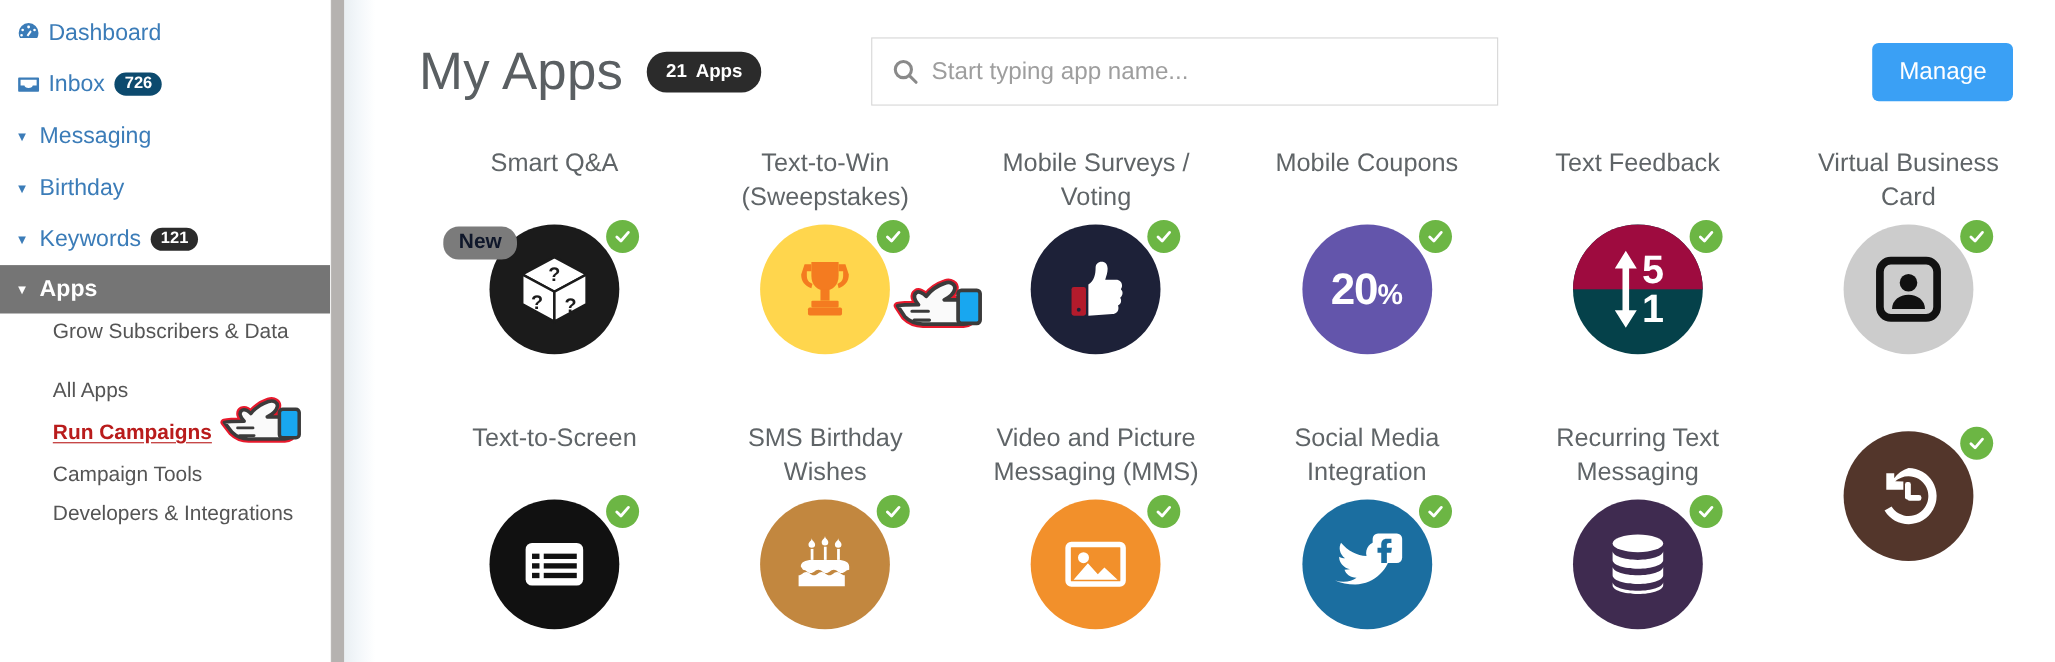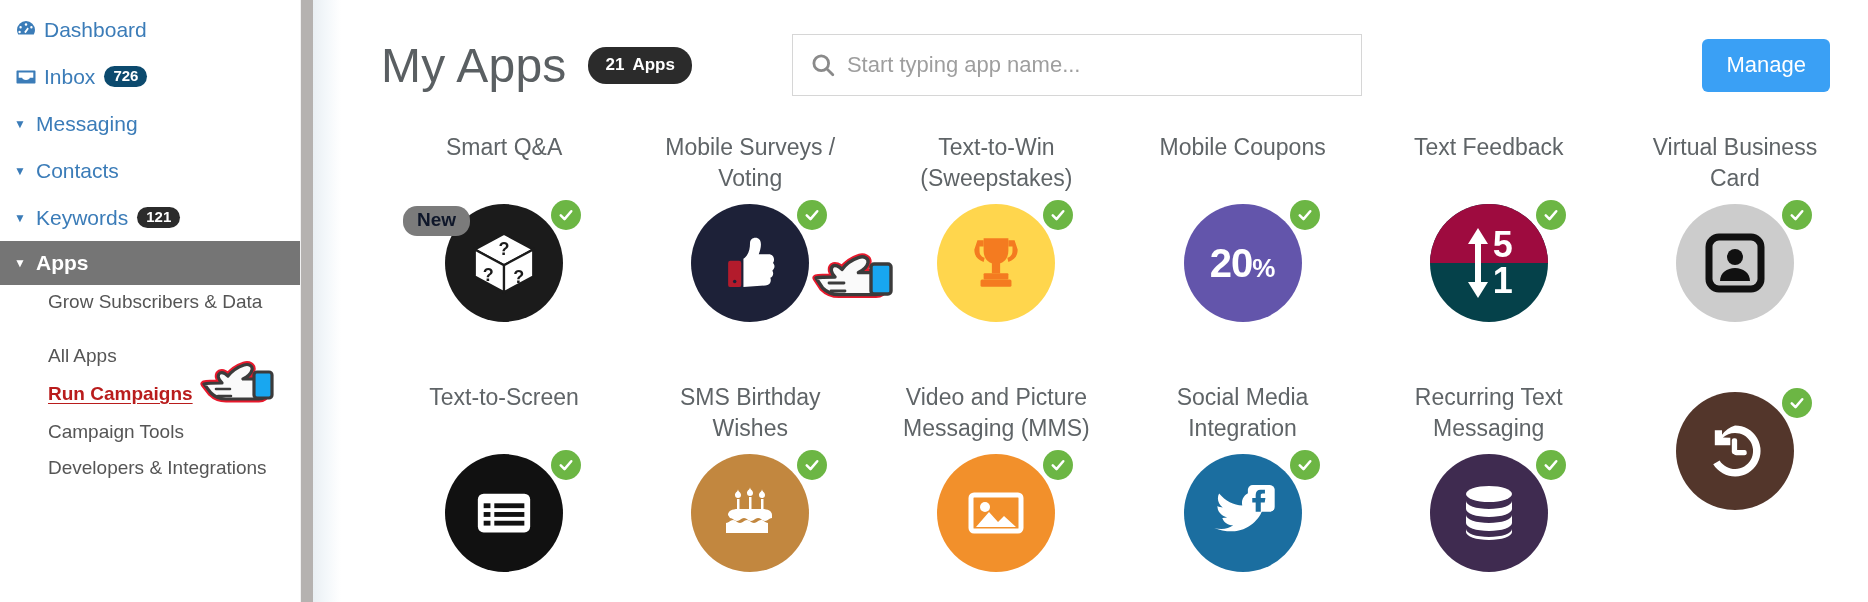--- a/index.html
+++ b/index.html
@@ -253,21 +253,21 @@
       <span class="badge red">726</span>
     </div>
 
     <div class="nav-item">
       <span class="caret">▼</span>
       <span class="label">Messaging</span>
     </div>
 
     <div class="nav-item">
       <span class="caret">▼</span>
-      <span class="label">Contacts</span>
+      <span class="label">Birthday</span>
     </div>
 
     <div class="nav-item">
       <span class="caret">▼</span>
       <span class="label">Keywords</span>
       <span class="badge dark">121</span>
     </div>
 
     <div class="nav-item active">
       <span class="caret">▼</span>
@@ -340,48 +340,48 @@
           </div>
           <div class="check-badge">
             <svg viewBox="0 0 24 24" fill="none" stroke="#fff" stroke-width="3.4" stroke-linecap="round" stroke-linejoin="round">
                 <polyline points="5,12.5 10,17.5 19,7"></polyline>
               </svg>
           </div>
         </div>
       </div>
 
       <div class="app-tile">
-        <div class="app-name">Mobile Surveys / Voting</div>
-        <div class="icon-wrap">
-          <div class="icon-circle" style="background:#1d2138;">
-            <svg width="70" height="70" viewBox="0 0 64 64">
-              <rect x="12" y="30" width="12" height="24" rx="2" fill="#b31b2c"></rect>
-              <circle cx="18" cy="49" r="1.6" fill="#1d2138"></circle>
-              <path d="M26 54V28c5-3 6-9 6-14 0-3 2-5 5-5s5 2 5 6c0 3-1 6-2 9h9c3 0 5 2 5 5 0 1-.4 2-1 3 1 1 1.4 2 1.4 3 0 2-1 3-2 4 .6.8.8 1.6.8 2.5 0 2-1.2 3.4-2.6 4 .3.7.4 1.4.4 2 0 3-2 5-5 5z" fill="#ffffff"></path>
-            </svg>
-          </div>
-          <div class="check-badge">
-            <svg viewBox="0 0 24 24" fill="none" stroke="#fff" stroke-width="3.4" stroke-linecap="round" stroke-linejoin="round">
-                <polyline points="5,12.5 10,17.5 19,7"></polyline>
-              </svg>
-          </div>
-        </div>
-      </div>
-
-      <div class="app-tile">
         <div class="app-name">Text-to-Win (Sweepstakes)</div>
         <div class="icon-wrap">
           <div class="icon-circle" style="background:#ffd64d;">
             <svg width="66" height="66" viewBox="0 0 64 64" fill="#f47b20">
               <path d="M20 8h24v12c0 8-5 13-12 13S20 28 20 20z"></path>
               <path d="M14 10h6v6h-4v4c0 4 2 6 5 7l-1 4c-6-2-9-6-9-12z"></path>
               <path d="M50 10h-6v6h4v4c0 4-2 6-5 7l1 4c6-2 9-6 9-12z"></path>
               <rect x="28" y="32" width="8" height="10"></rect>
               <rect x="20" y="42" width="24" height="6" rx="1"></rect>
               <rect x="17" y="48" width="30" height="7" rx="1.5"></rect>
+            </svg>
+          </div>
+          <div class="check-badge">
+            <svg viewBox="0 0 24 24" fill="none" stroke="#fff" stroke-width="3.4" stroke-linecap="round" stroke-linejoin="round">
+                <polyline points="5,12.5 10,17.5 19,7"></polyline>
+              </svg>
+          </div>
+        </div>
+      </div>
+
+      <div class="app-tile">
+        <div class="app-name">Mobile Surveys / Voting</div>
+        <div class="icon-wrap">
+          <div class="icon-circle" style="background:#1d2138;">
+            <svg width="70" height="70" viewBox="0 0 64 64">
+              <rect x="12" y="30" width="12" height="24" rx="2" fill="#b31b2c"></rect>
+              <circle cx="18" cy="49" r="1.6" fill="#1d2138"></circle>
+              <path d="M26 54V28c5-3 6-9 6-14 0-3 2-5 5-5s5 2 5 6c0 3-1 6-2 9h9c3 0 5 2 5 5 0 1-.4 2-1 3 1 1 1.4 2 1.4 3 0 2-1 3-2 4 .6.8.8 1.6.8 2.5 0 2-1.2 3.4-2.6 4 .3.7.4 1.4.4 2 0 3-2 5-5 5z" fill="#ffffff"></path>
             </svg>
           </div>
           <div class="check-badge">
             <svg viewBox="0 0 24 24" fill="none" stroke="#fff" stroke-width="3.4" stroke-linecap="round" stroke-linejoin="round">
                 <polyline points="5,12.5 10,17.5 19,7"></polyline>
               </svg>
           </div>
         </div>
       </div>
 

